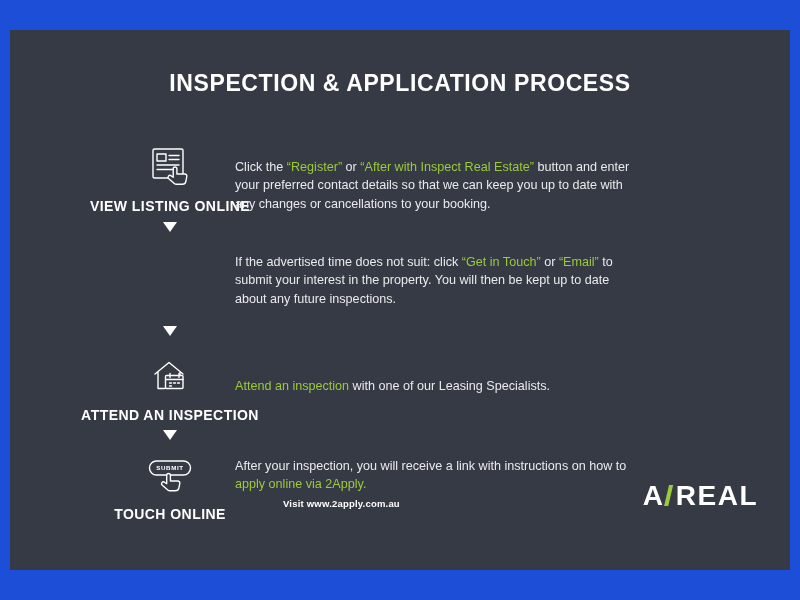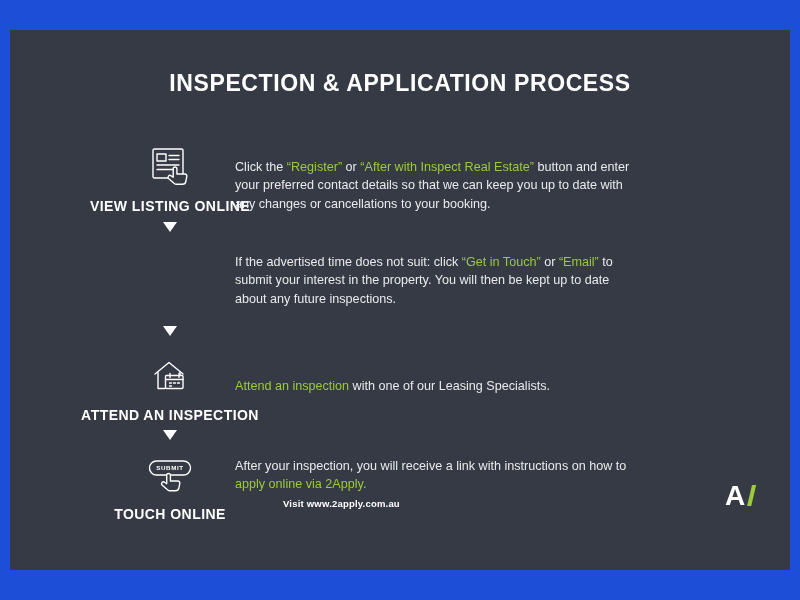--- a/index.html
+++ b/index.html
@@ -90,16 +90,17 @@
 
     <p class="desc" style="top:128px"><span>Click the </span><span class="accent">“Register”</span><span> or </span><span class="accent">“After with Inspect Real Estate”</span><span> button and enter your preferred contact details so that we can keep you up to date with any changes or cancellations to your booking.</span></p>
     <p class="desc" style="top:223px"><span>If the advertised time does not suit: click </span><span class="accent">“Get in Touch”</span><span> or </span><span class="accent">“Email”</span><span> to submit your interest in the property. You will then be kept up to date about any future inspections.</span></p>
     <p class="desc" style="top:347px"><span class="accent">Attend an inspection</span><span> with one of our Leasing Specialists.</span></p>
     <p class="desc" style="top:427px"><span>After your inspection, you will receive a link with instructions on how to </span><span class="accent">apply online via 2Apply.</span></p>
     <p class="note" style="top:468px">Visit www.2apply.com.au</p>
 
     <div class="logo">
       <span>A</span>
       <span class="slash">/</span>
+      <span>REAL</span>
     </div>
 
   </div>
 </div>
 
 </body></html>

